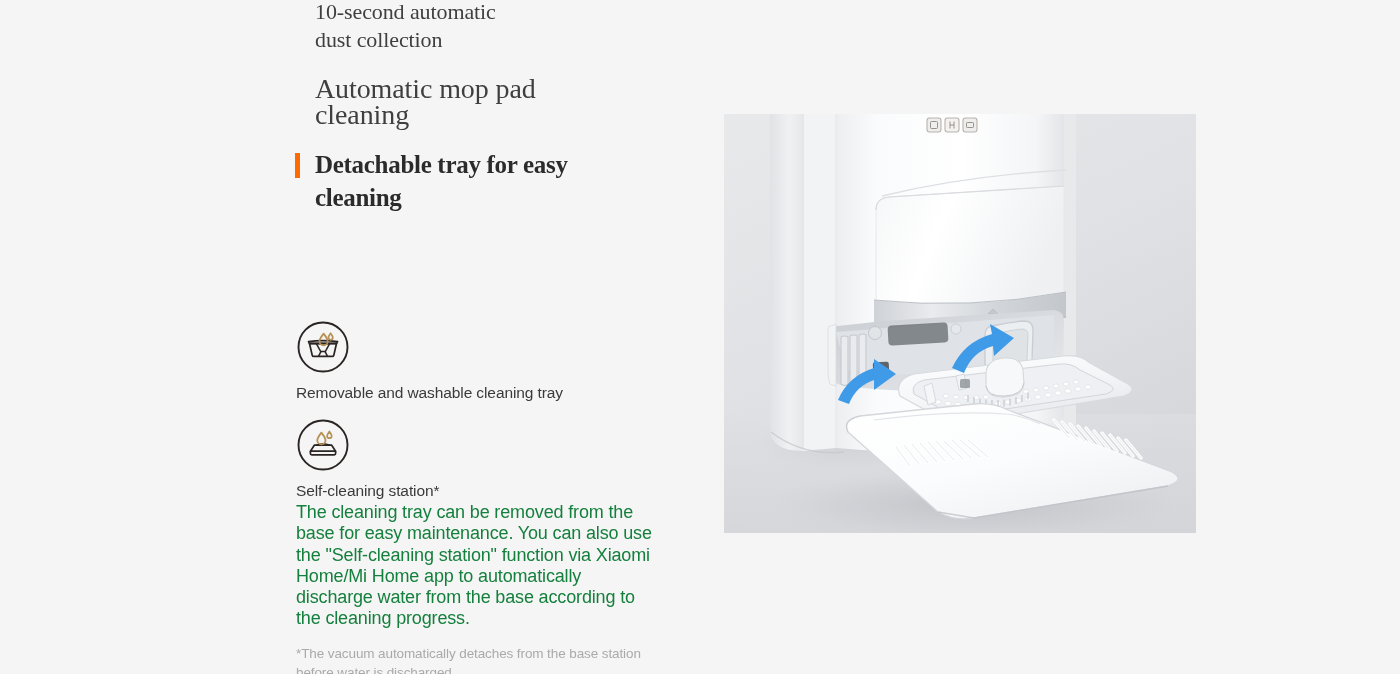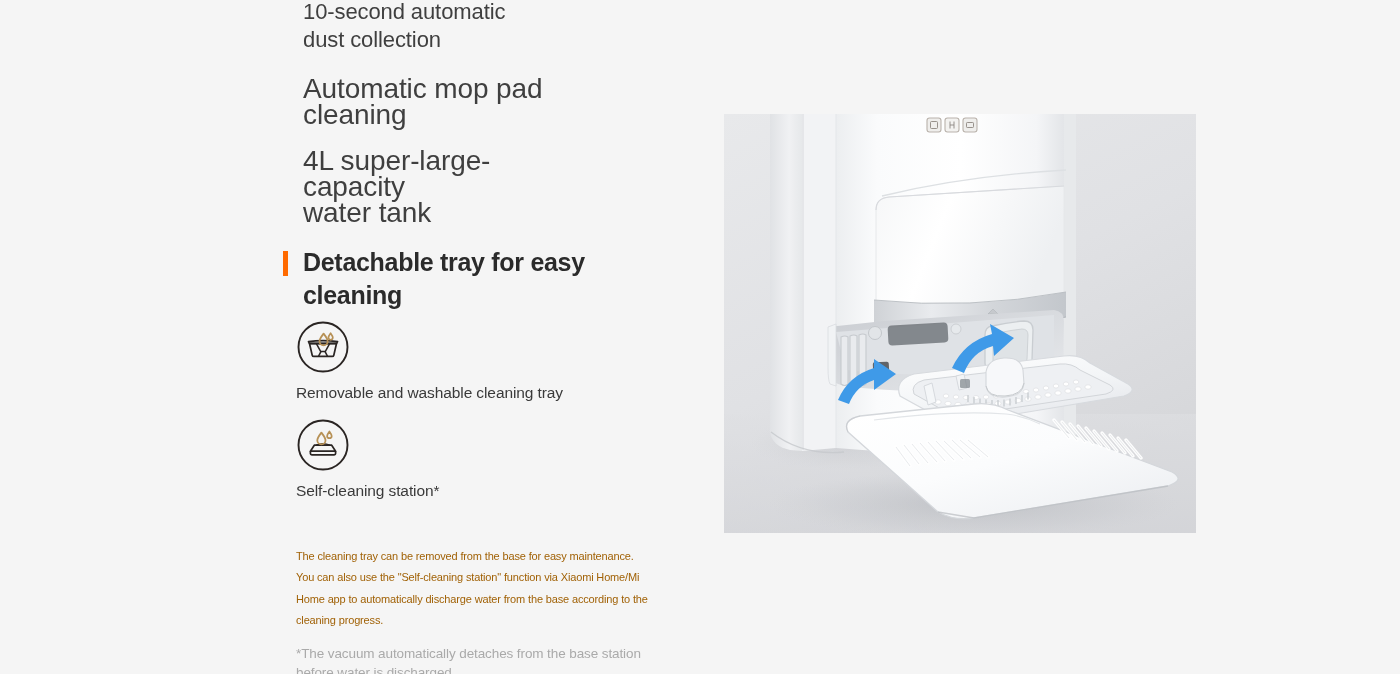--- a/index.html
+++ b/index.html
@@ -28,23 +28,24 @@
     position: absolute;
     left: 282px;
     top: 0;
     width: 400px;
     height: 674px;
   }
 
   
   .feature-nav {
     position: absolute;
-    left: 0;
+    left: 12px;
     top: 0;
     width: 400px;
+    font-family: Liberation Serif, serif;
   }
   .feature-item {
     position: relative;
     padding: 0 0 0 21px;
     margin-bottom: 20px;
   }
   .feature-item .label {
     display: block;
     font-size: 28px;
     line-height: 26px;
@@ -102,25 +103,25 @@
     font-size: 15.5px;
     line-height: 20px;
     color: #3a3a3a;
     letter-spacing: -0.1px;
   }
 
   
   .body-copy {
     position: absolute;
     left: 14px;
-    top: 535px;
+    top: 484px;
     width: 358px;
-    font-size: 11px;
+    font-size: 18px;
     line-height: 21.3px;
-    color: #a16207;
+    color: #15803d;
     letter-spacing: -0.15px;
   }
   .footnote {
     position: absolute;
     left: 14px;
     top: 630px;
     width: 350px;
     font-size: 13.5px;
     line-height: 19px;
     color: #aaaaaa;
@@ -151,24 +152,20 @@
       <div class="feature-item first">
         <span class="label">10-second automatic
 dust collection</span>
       </div>
 
       <div class="feature-item">
         <span class="label">Automatic mop pad
 cleaning</span>
       </div>
 
-      <div class="feature-item">
-        <span class="label">4L super-large-capacity
-water tank</span>
-      </div>
 
       <div class="feature-item active">
         <span class="accent-bar"></span>
         <span class="label">Detachable tray for easy
 cleaning</span>
       </div>
 
     </div>
 
     <div class="icon-block two">

